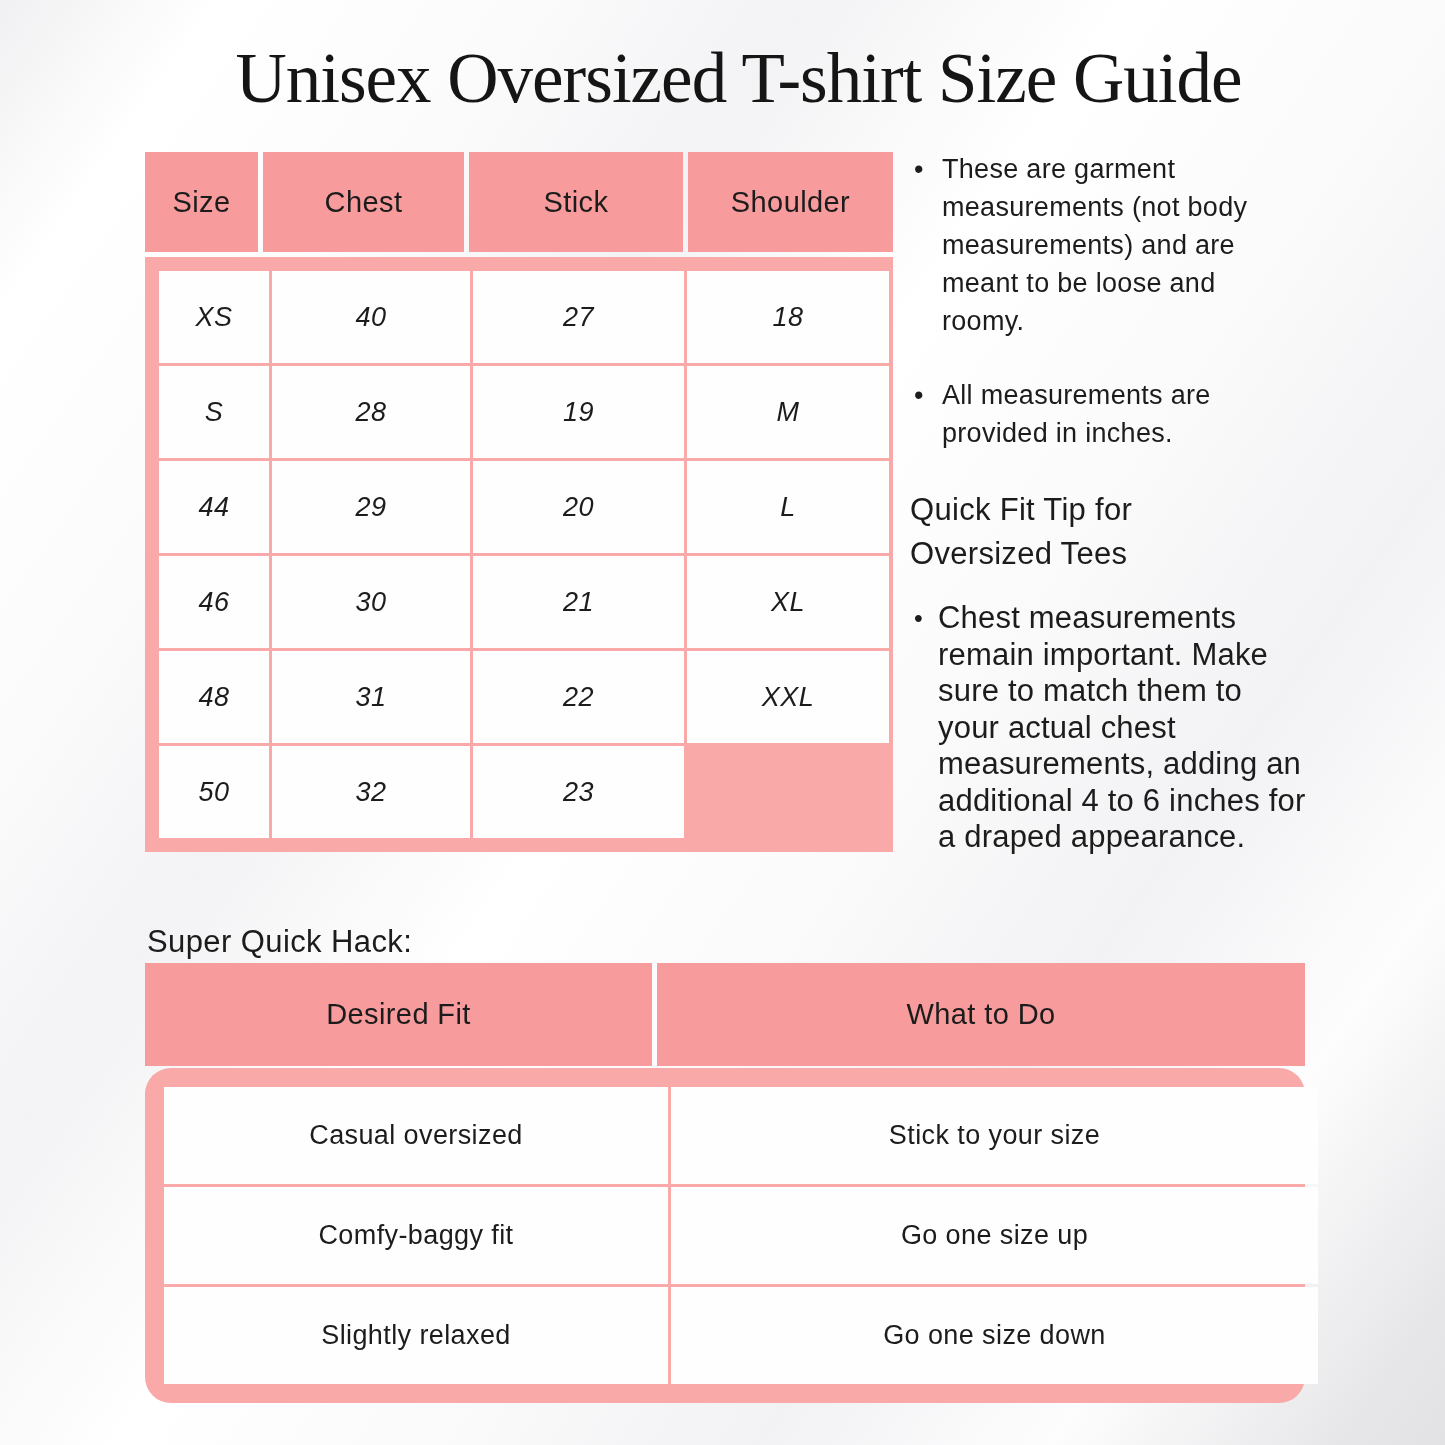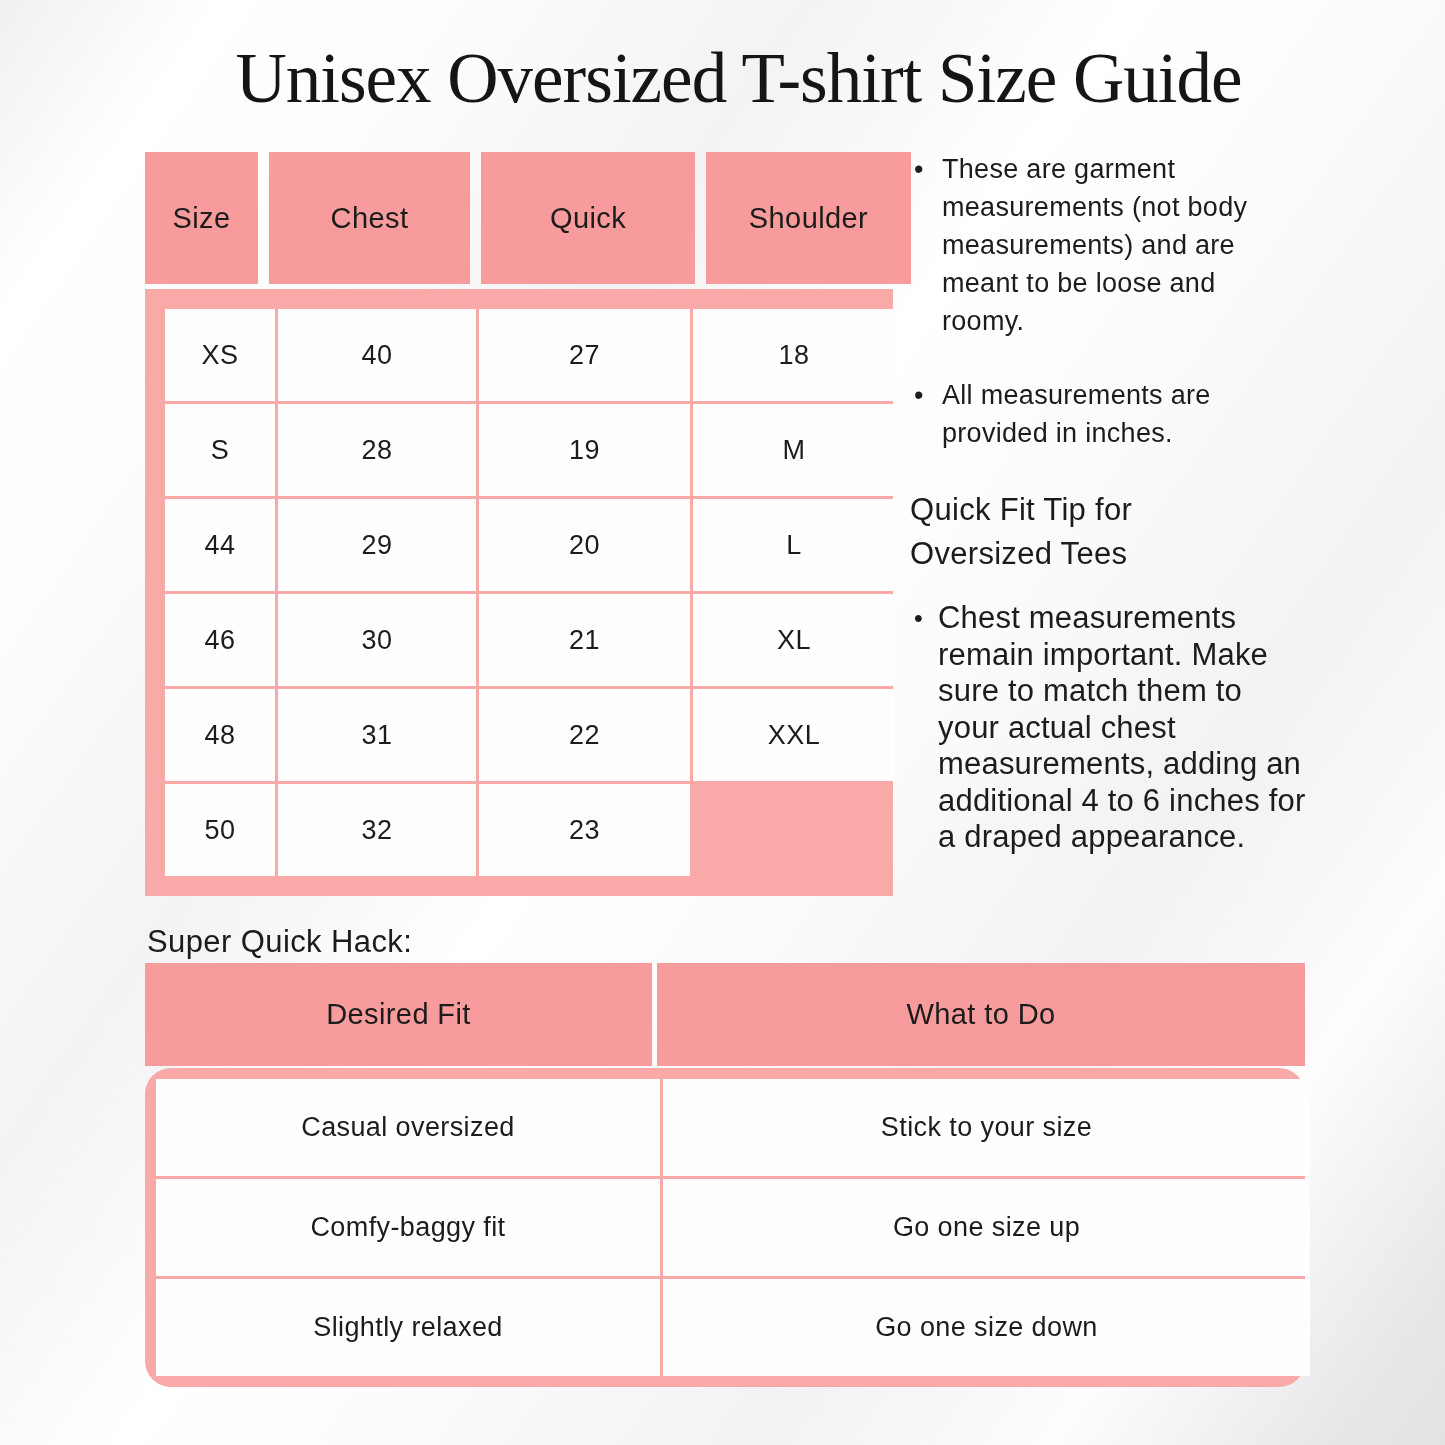--- a/index.html
+++ b/index.html
@@ -29,35 +29,36 @@
     font-family:"Liberation Serif","DejaVu Serif",serif;
     font-size:71px;font-weight:400;letter-spacing:-1px;
     color:#151515;margin:0;
   }
 
   
   .size-table{position:absolute;left:145px;top:152px;width:748px;}
   .st-header{
     display:grid;
     grid-template-columns:113px 201px 214px 205px;
-    column-gap:11px;height:132px;
+    column-gap:5px;height:100px;
   }
   .st-header .hcell{
     background:var(--accent-pink);
     display:flex;align-items:center;justify-content:center;
     font-size:29px;font-weight:500;letter-spacing:.4px;
   }
   .st-body{
     margin-top:5px;
     background:var(--grid-pink);
-    padding:20px;
+    padding:14px;
     display:grid;
     grid-template-columns:110px 198px 211px 202px;
     grid-auto-rows:92px;
     gap:3px;
+    font-style:italic;
   }
   .st-body .cell{
     background:#fefefe;
     display:flex;align-items:center;justify-content:center;
     font-size:27px;letter-spacing:.5px;
   }
 
   
   .notes{position:absolute;left:908px;top:150px;width:430px;}
   .bullet{display:flex;margin:0 0 36px 0;}
@@ -87,40 +88,40 @@
     display:grid;grid-template-columns:507px 648px;column-gap:5px;height:103px;
   }
   .ht-header .hcell{
     background:var(--accent-pink);
     display:flex;align-items:center;justify-content:center;
     font-size:29px;font-weight:500;letter-spacing:.4px;text-align:right;
   }
   .ht-body{
     margin-top:2px;
     background:var(--grid-pink);
-    padding:11px;
+    padding:19px;
     display:grid;grid-template-columns:504px 647px;
     grid-auto-rows:97px;gap:3px;border-radius:26px;
   }
   .ht-body .cell{
     background:#fefefe;
     display:flex;align-items:center;justify-content:center;
     font-size:27px;letter-spacing:.4px;
   }
 </style>
 </head>
 <body>
 
 <h1 class="page-title">Unisex Oversized T-shirt Size Guide</h1>
 
 <div class="size-table">
   <div class="st-header">
     <div class="hcell">Size</div>
     <div class="hcell">Chest</div>
-    <div class="hcell">Quick</div>
+    <div class="hcell">Stick</div>
     <div class="hcell">Shoulder</div>
   </div>
   <div class="st-body">
     <div class="cell">XS</div>
     <div class="cell">40</div>
     <div class="cell">27</div>
     <div class="cell">18</div>
 
     <div class="cell">S</div>
     <div class="cell">28</div>

